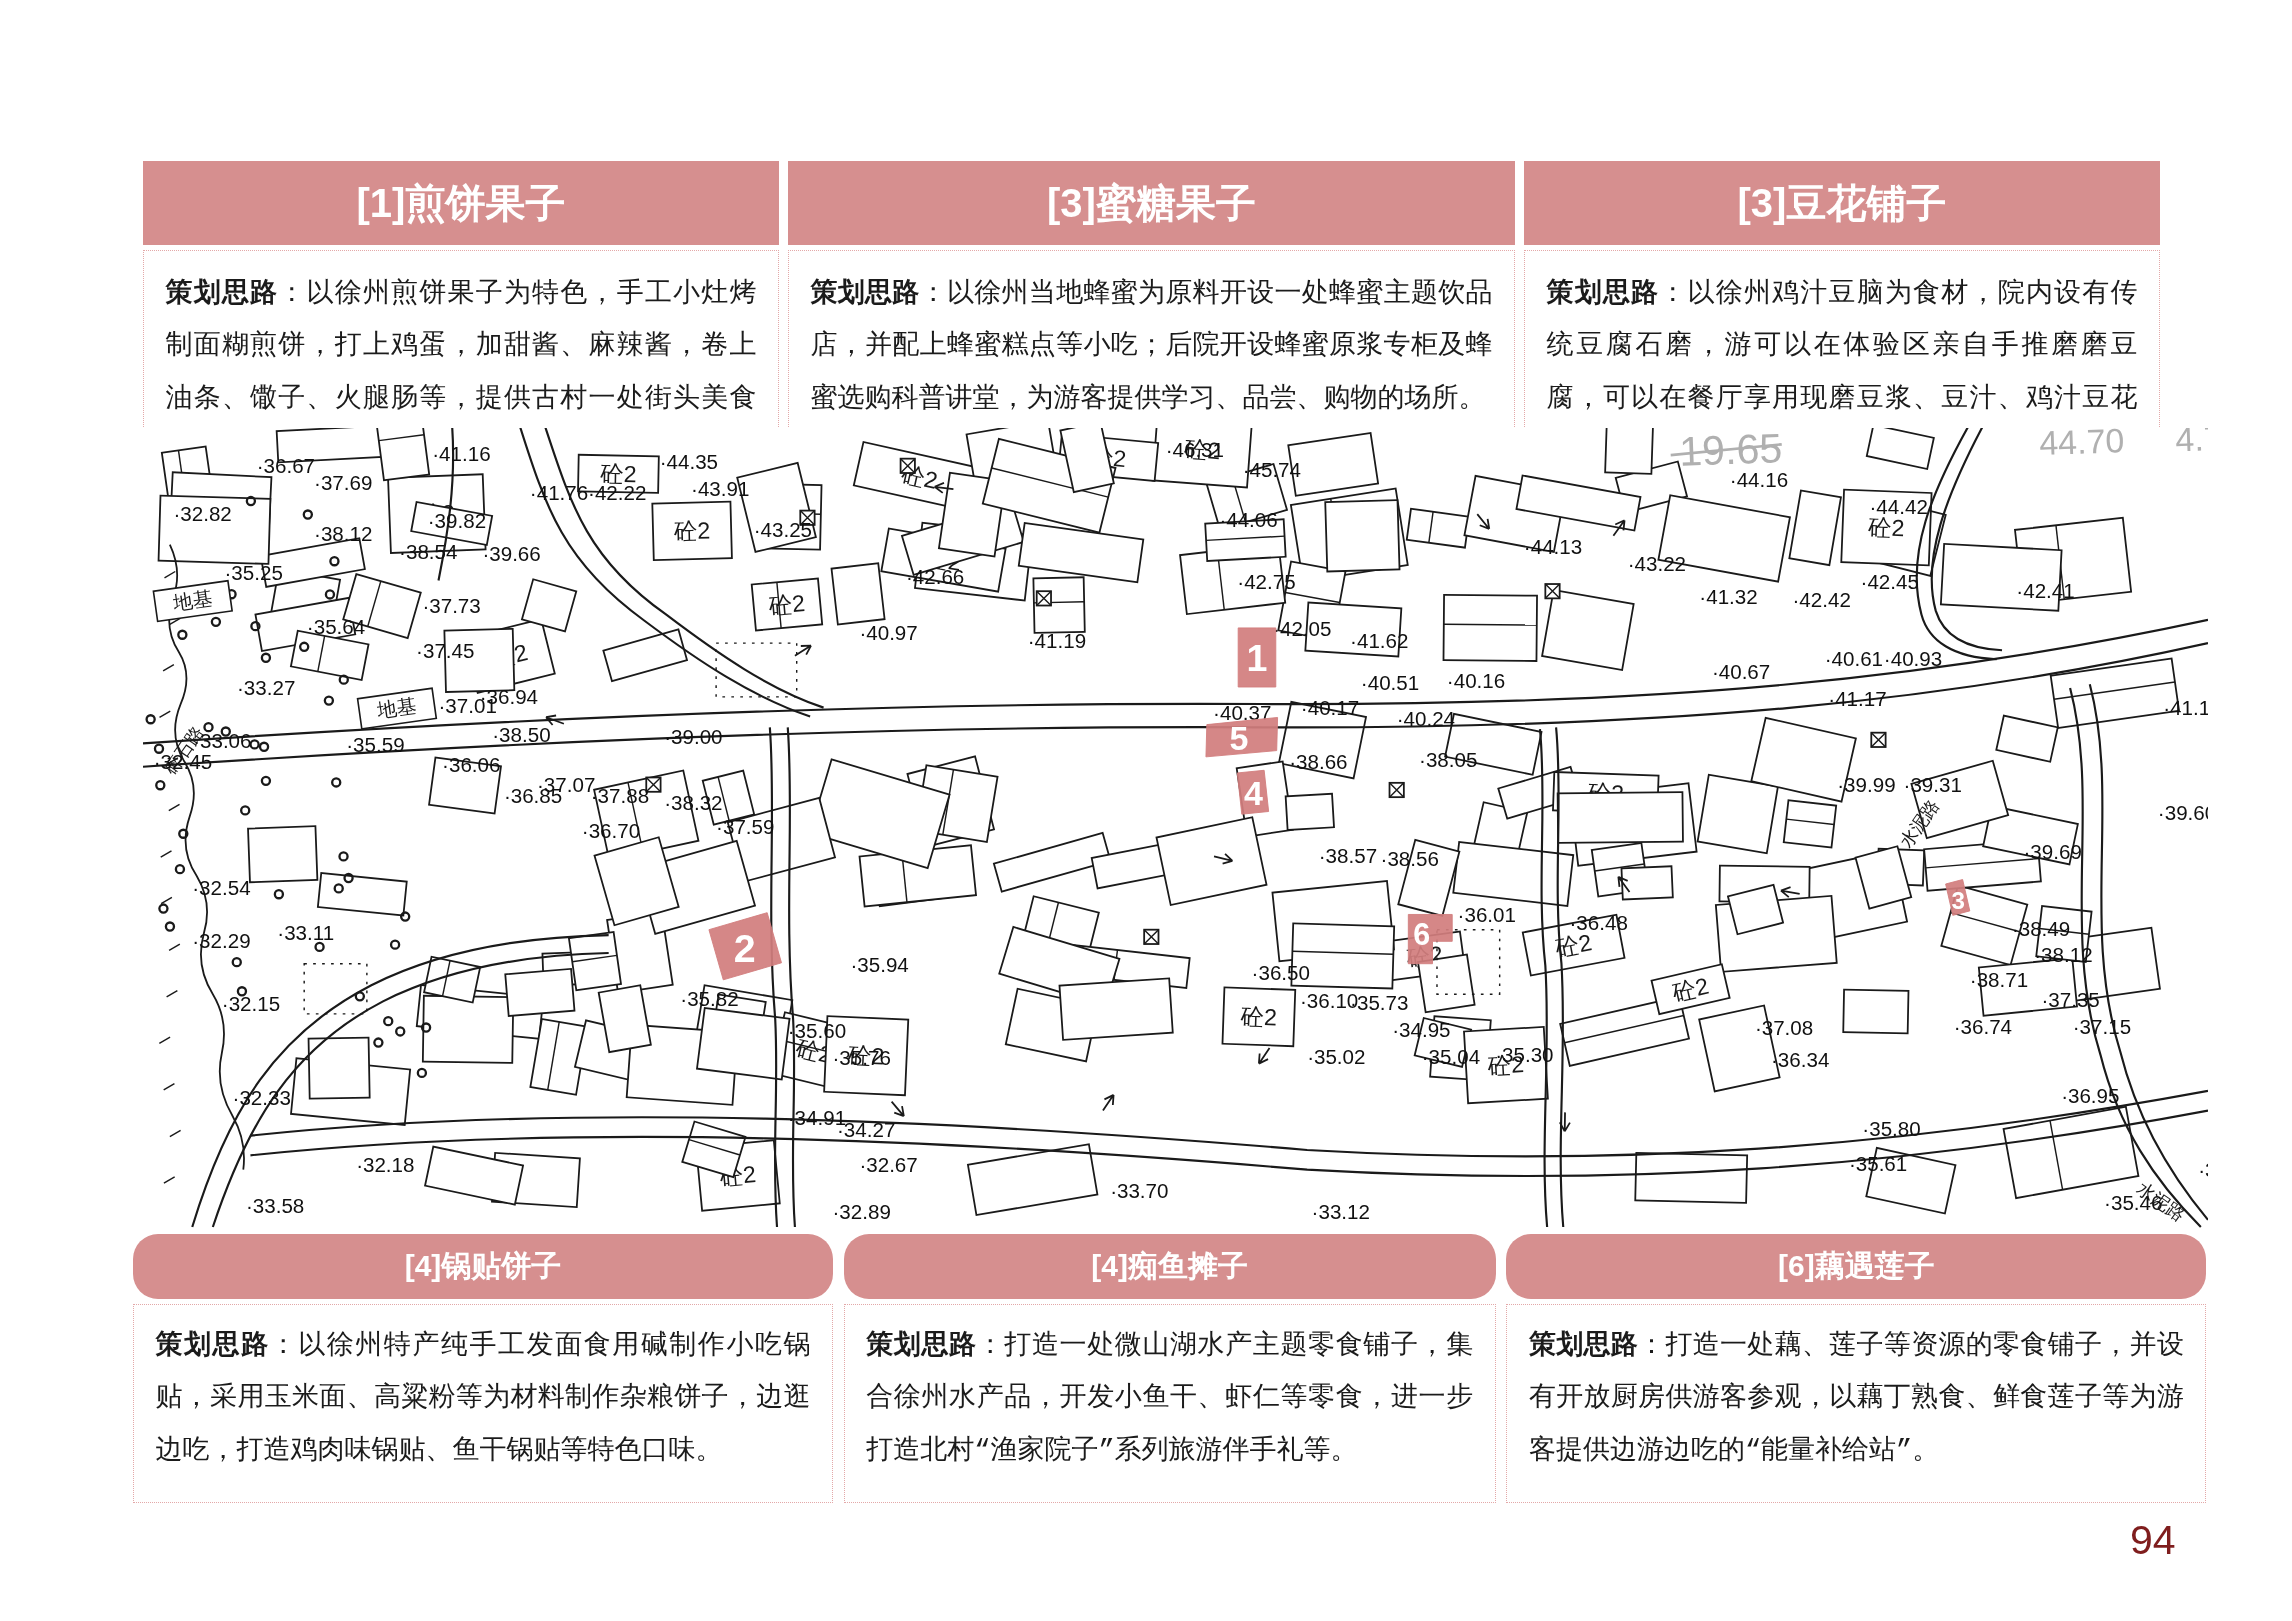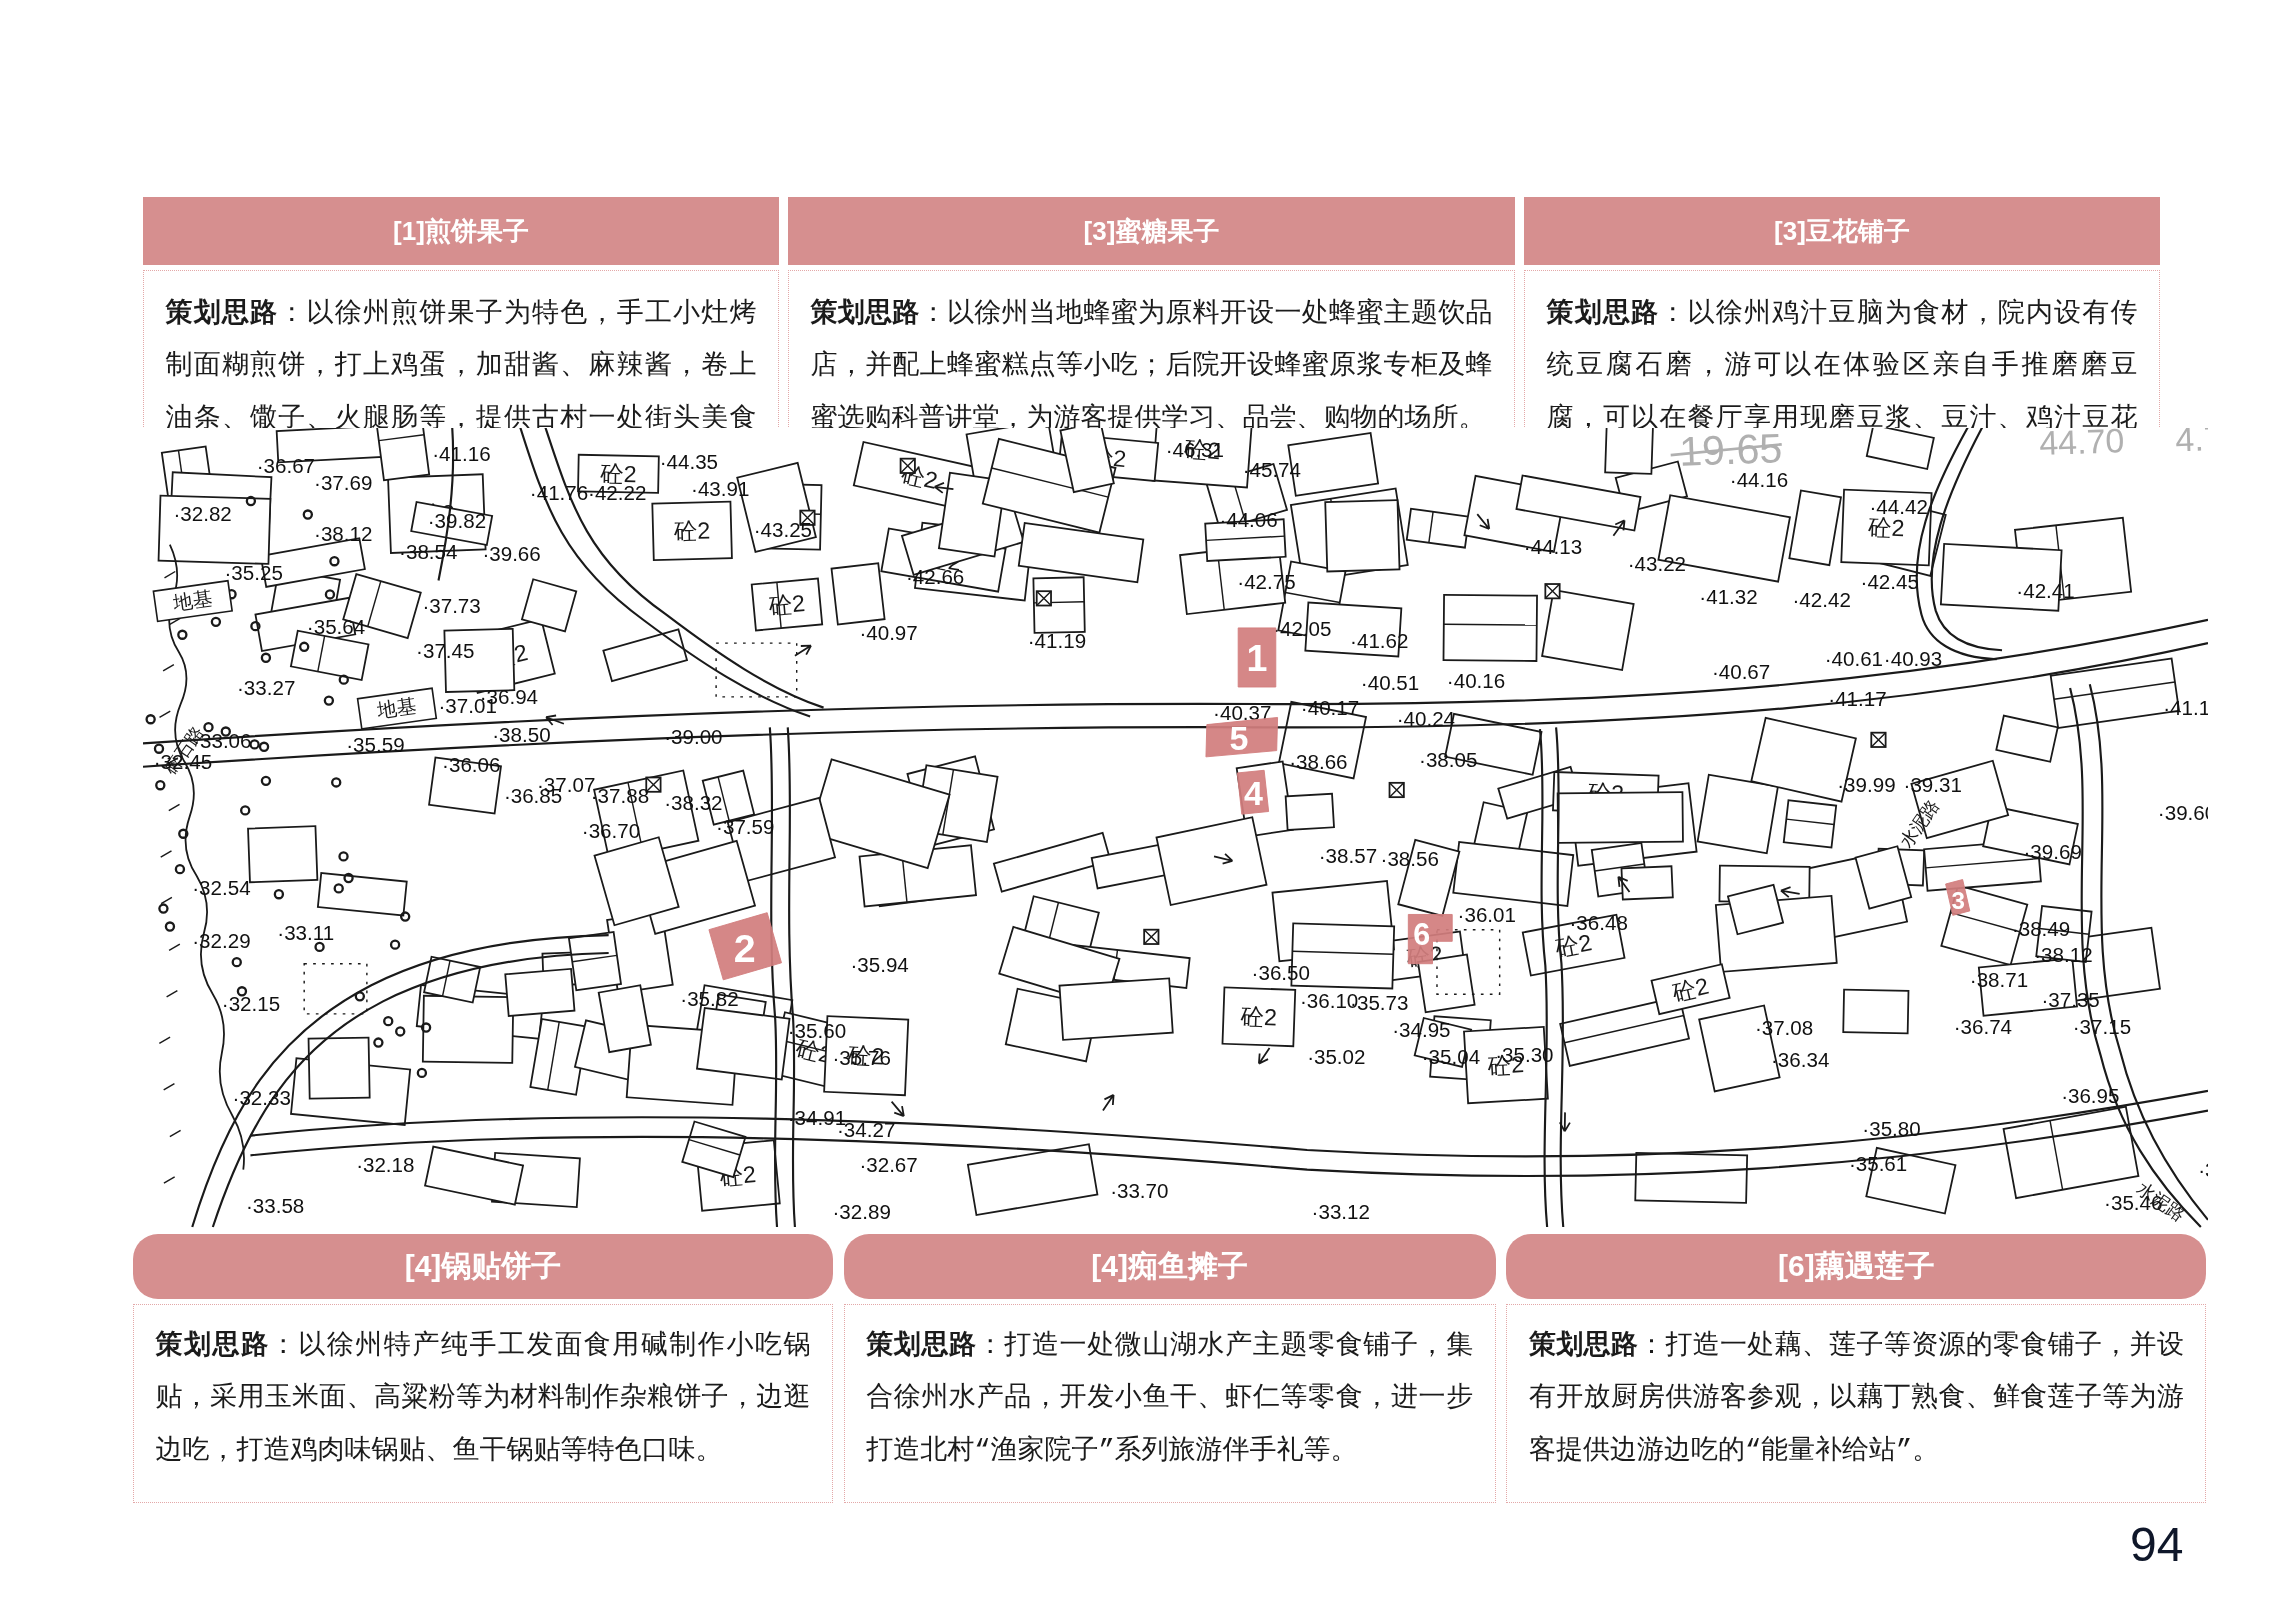--- a/index.html
+++ b/index.html
@@ -4,30 +4,30 @@
 <style>
   html,body{margin:0;padding:0;background:#ffffff;}
   .page{position:relative;width:2293px;height:1621px;background:#fff;overflow:hidden;
         font-family:"Liberation Sans","DejaVu Sans",sans-serif;color:#1b1b1b;}
   .grid{position:absolute;display:grid;column-gap:9px;}
   .grid-top{left:143px;top:161px;grid-template-columns:636px 727px 636px;}
   .grid-bottom{left:133px;top:1234px;grid-template-columns:700px 652px 700px;column-gap:10.7px;}
   .card{display:flex;flex-direction:column;}
   .card-header{background:var(--header_bg,#d68f8f);color:var(--header_text,#fff);
                font-weight:bold;display:flex;align-items:center;justify-content:center;}
-  .grid-top .card-header{height:68px;font-size:26px;margin-top:36px;}
+  .grid-top .card-header{height:84px;font-size:40px;}
   .grid-bottom .card-header{height:65px;font-size:30px;border-radius:25px;}
   .card-body{border:1.8px dotted var(--box_border,#e3a8a8);margin-top:5.4px;background:#fff;
              padding:14.3px 21.5px 16px 21.5px;font-size:27px;line-height:1.95;text-align:justify;}
   .grid-top .card-body{min-height:143px;}
   .grid-bottom .card-body{min-height:166px;font-family:Liberation Mono, monospace;}
   .card-body b{font-weight:bold;}
   .map-wrap{position:absolute;left:143px;top:428px;width:2065px;height:801px;background:#fff;}
   svg{display:block;font-family:"Liberation Sans","DejaVu Sans",sans-serif;}
-  .page-number{position:absolute;left:2130px;top:1517px;font-size:48px;color:#0f172a;}
+  .page-number{position:absolute;left:2130px;top:1517px;font-size:41px;color:#7f1d1d;}
 </style>
 </head>
 <body>
 
 <div class="page">
 
   <div class="grid grid-top">
     <div class="card">
       <div class="card-header">[1]煎饼果子</div>
       <div class="card-body"><b>策划思路</b><span>：以徐州煎饼果子为特色，手工小灶烤制面糊煎饼，打上鸡蛋，加甜酱、麻辣酱，卷上油条、馓子、火腿肠等，提供古村一处街头美食点。</span></div>

